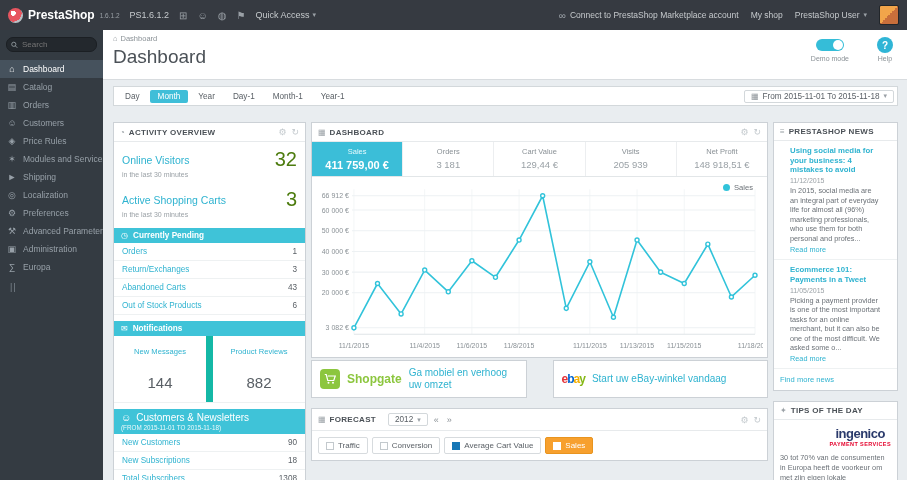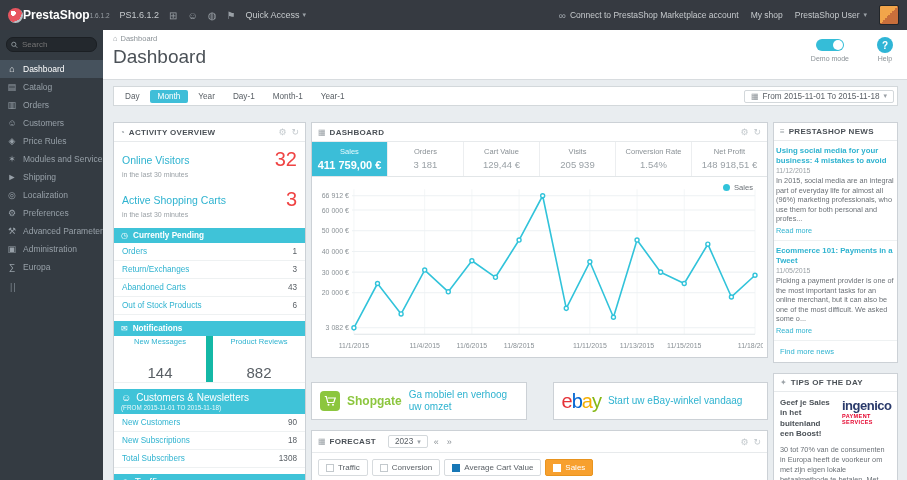--- a/index.html
+++ b/index.html
@@ -2,21 +2,21 @@
 <html><head>
 <meta charset="utf-8">
 <title>PrestaShop Dashboard</title>
 <style>
   *{margin:0;padding:0;box-sizing:border-box}
   html,body{width:907px;height:480px;overflow:hidden}
   body{font-family:"Liberation Sans",sans-serif;background:#e9edf0;color:#555;font-size:10px;position:relative}
 
   
   .topbar{position:absolute;top:0;left:0;width:907px;height:30px;background:#363a41;display:flex;align-items:center;padding:0 8px;gap:10px;color:#cfd3d6;z-index:20}
-  .brand{display:flex;align-items:center;cursor:pointer}
+  .brand{display:flex;align-items:center;gap:5px;cursor:pointer}
   .brand-icon{width:15px;height:15px;border-radius:50%;background:radial-gradient(circle at 35% 35%,#fff 0 18%,#e7555f 19% 60%,#b9bec3 61%);display:inline-block}
   .brand-name{color:#fff;font-size:12px;font-weight:bold}
   .brand-ver{font-size:6.5px;color:#9aa0a6;align-self:flex-start;margin-top:4px}
   .shop-name{font-size:9px;color:#c6cacd;cursor:pointer}
   .tb-icon{font-size:10px;color:#9aa0a6;cursor:pointer}
   .quick-access{font-size:9px;color:#c6cacd;cursor:pointer;display:flex;align-items:center;gap:3px}
   .caret{font-size:7px;color:#9aa0a6}
   .tb-right{margin-left:auto;display:flex;align-items:center;gap:12px}
   .tb-link{font-size:8.5px;color:#c6cacd;cursor:pointer;display:flex;align-items:center;gap:4px;white-space:nowrap}
   .avatar{width:20px;height:20px;border-radius:2px;background:linear-gradient(135deg,#f2a54a 0 50%,#c96f3b 50% 100%);border:1px solid #22262a;display:inline-block;cursor:pointer}
@@ -57,80 +57,80 @@
   .panel+.panel,.promo-row+.panel{margin-top:10px}
   .panel-header{display:flex;align-items:center;gap:4px;padding:4px 6px;border-bottom:1px solid #e7eaec;color:#4b5157}
   .ph-icon{font-size:8px;color:#9aa1a6}
   .ph-title{font-size:8px;font-weight:bold;letter-spacing:.3px}
   .panel-tools{margin-left:auto;display:flex;gap:5px;color:#c3c9cd;font-size:9px}
   .panel-tools span{cursor:pointer}
 
   
   .big-metric{display:flex;justify-content:space-between;align-items:center;padding:6px 8px 0}
   .bm-label{color:#2fb3d0;font-size:10.5px;cursor:pointer}
-  .bm-num{font-size:20px;color:#ef4444;font-weight:400}
+  .bm-num{font-size:20px;color:#4d7c0f;font-weight:400}
   .bm-sub{padding:0 8px 4px;font-size:7px;color:#9aa1a6}
   .dash-sub{background:#3fc3d8;color:#fff;padding:3px 7px;display:flex;align-items:center;gap:5px;margin-top:6px}
   .dash-sub .ds-icon{font-size:8px}
   .dash-sub .ds-title{font-size:8.2px;font-weight:bold}
   .dash-sub-block{background:#3fc3d8;color:#fff;padding:3px 7px;margin-top:6px}
   .dash-sub-block .ds-row{display:flex;align-items:center;gap:5px}
   .dash-sub-block .ds-sub{font-size:6.3px;margin-top:1px;opacity:.9}
   .stat-row{display:flex;justify-content:space-between;align-items:center;padding:4px 8px;border-bottom:1px solid #eef1f2;font-size:8.2px}
   .stat-row .lbl{color:#2fb3d0;cursor:pointer}
   .stat-row .val{color:#5a6066}
   .notif-row{display:flex;text-align:center;border-bottom:1px solid #eef1f2}
-  .notif-cell{flex:1;padding:1px 0;cursor:pointer}
+  .notif-cell{flex:1;padding:11px 0;cursor:pointer}
   .notif-cell+.notif-cell{border-left:7px solid #14b8a6}
   .nc-label{color:#2fb3d0;font-size:7.6px}
   .nc-num{font-size:15px;color:#5a6066;margin-top:18px}
 
   
   .stats-row{display:flex;border-bottom:1px solid #e2e6e8}
   .stat-box{flex:1;padding:5px 2px;text-align:center;cursor:pointer}
   .stat-box+.stat-box{border-left:1px solid #eceeF0}
   .sb-lbl{font-size:7.5px;color:#8a9196}
   .sb-val{font-size:9.5px;color:#9aa1a6;margin-top:3px}
   .stat-box.active{background:#3bbed8}
   .stat-box.active .sb-lbl{color:#e6fafd}
   .stat-box.active .sb-val{color:#fff;font-weight:bold;font-size:11px}
   .chart-wrap{position:relative;height:180px;padding:2px 4px 0}
   .chart-wrap svg{width:100%;height:100%;display:block}
   .chart-legend{position:absolute;top:6px;right:14px;display:flex;align-items:center;gap:4px;font-size:7.6px;color:#6b7177}
   .chart-legend .dot{width:7px;height:7px;border-radius:50%;background:#31c3da;display:inline-block}
 
   
-  .promo-row{display:flex;gap:26px;margin-top:24px}
+  .promo-row{display:flex;gap:26px;margin-top:2px}
   .promo{flex:1;background:#fff;border:1px solid #ccd1d6;display:flex;align-items:center;gap:7px;padding:6px 8px;cursor:pointer}
   .sg-logo{width:20px;height:20px;border-radius:4px;background:#8cc63e;display:inline-flex;align-items:center;justify-content:center;flex:none}
   .sg-name{color:#8cc63e;font-weight:bold;font-size:12px}
   .promo-link{color:#2fb3d0;font-size:10px;line-height:1.2;cursor:pointer}
-  .ebay-logo{font-weight:normal;font-size:20px;letter-spacing:-1px;flex:none}
+  .ebay-logo{font-weight:bold;font-size:12px;letter-spacing:-1px;flex:none}
   .eb-e{color:#e53238}.eb-b{color:#0064d2}.eb-a{color:#f5af02}.eb-y{color:#86b817}
 
   
   .year-select{display:flex;align-items:center;gap:4px;border:1px solid #d3d8db;padding:1px 6px;border-radius:2px;font-size:8.2px;color:#5a6066;margin-left:8px;cursor:pointer}
   .nav-arrow{font-size:9px;color:#8a9196;cursor:pointer;padding:0 2px}
   .forecast-body{padding:6px;display:flex;align-items:center;gap:4px}
   .legend-btn{display:inline-flex;align-items:center;gap:4px;font-size:8px;color:#5a6066;border:1px solid #d7dbde;background:#fff;padding:3px 7px;border-radius:2px;cursor:pointer}
   .legend-btn .cb{width:8px;height:8px;border:1px solid #c3c9cd;background:#fff;display:inline-block}
   .legend-btn.swatch .cb{background:#1777b6;border-color:#1777b6}
   .legend-btn.active{background:#f7a02e;border-color:#e8941f;color:#fff}
   .legend-btn.active .cb{background:#fff;border-color:#fff}
 
   
-  .article{padding:5px 2px;border-bottom:1px solid #eef1f2}
+  .article{padding:5px 16px;border-bottom:1px solid #eef1f2}
   .a-title{color:#2fb3d0;font-weight:bold;font-size:7.8px;line-height:1.25;cursor:pointer}
   .a-date{color:#9aa1a6;font-size:7px;margin:2px 0}
   .a-text{color:#6b7177;font-size:7.3px;line-height:1.3}
   .read-more{color:#2fb3d0;font-size:7.3px;cursor:pointer;display:inline-block;margin-top:2px}
   .more-news{text-align:left;padding:6px;color:#2fb3d0;font-size:7.6px;cursor:pointer}
   .tips-top{display:flex;gap:6px;padding:6px 6px 2px}
   .tips-headline{font-weight:bold;color:#4b5157;font-size:8px;width:56px;flex:none;line-height:1.3}
-  .ingenico{margin-left:auto;text-align:left}
+  .ingenico{margin-left:auto;text-align:center}
   .ing-name{font-weight:bold;font-size:13px;color:#2a3a6b;letter-spacing:-.5px}
   .ing-sub{font-size:5.5px;color:#e4002b;font-weight:bold;letter-spacing:.4px}
   .tips-body{padding:4px 6px 8px;font-size:7.3px;color:#6b7177;line-height:1.35}
 </style>
 </head>
 <body>
 
 <div class="topbar">
   <div class="brand">
     <span class="brand-icon"></span>
@@ -356,24 +356,20 @@
           <div class="sb-lbl">Orders</div>
           <div class="sb-val">3 181</div>
         </div>
       <div class="stat-box">
           <div class="sb-lbl">Cart Value</div>
           <div class="sb-val">129,44 €</div>
         </div>
       <div class="stat-box">
           <div class="sb-lbl">Visits</div>
           <div class="sb-val">205 939</div>
-        </div>
-      <div class="stat-box">
-          <div class="sb-lbl">Conversion Rate</div>
-          <div class="sb-val">1.54%</div>
         </div>
       <div class="stat-box">
           <div class="sb-lbl">Net Profit</div>
           <div class="sb-val">148 918,51 €</div>
         </div>
     </div>
     <div class="chart-wrap">
       <svg id="sales-chart-svg" viewBox="0 0 448 172" preserveAspectRatio="none">
           <line x1="38" y1="10" x2="38" y2="150" stroke="#f3f6f7" stroke-width="1"></line>
           <text x="38" y="163" text-anchor="middle" font-size="7" fill="#8a9196" font-family="Liberation Sans, sans-serif">11/1/2015</text>
@@ -449,21 +445,21 @@
       <span class="ebay-logo"><span class="eb-e">e</span><span class="eb-b">b</span><span class="eb-a">a</span><span class="eb-y">y</span></span>
       <span class="promo-link">Start uw eBay-winkel vandaag</span>
     </div>
   </div>
 
   <div class="panel">
     <div class="panel-header">
       <span class="ph-icon">▦</span>
       <span class="ph-title">FORECAST</span>
       <span class="year-select">
-        <span>2023</span>
+        <span>2012</span>
         <span class="caret">▾</span>
       </span>
       <span class="nav-arrow">«</span>
       <span class="nav-arrow">»</span>
       <span class="panel-tools">
         <span>⚙</span>
         <span>↻</span>
       </span>
     </div>
     <div class="forecast-body">
@@ -507,21 +503,20 @@
     </div>
     <div class="more-news">Find more news</div>
   </div>
 
   <div class="panel">
     <div class="panel-header">
       <span class="ph-icon">✦</span>
       <span class="ph-title">TIPS OF THE DAY</span>
     </div>
     <div class="tips-top">
-      <div class="tips-headline">Geef je Sales in het buitenland een Boost!</div>
       <div class="ingenico">
         <div class="ing-name">ingenico</div>
         <div class="ing-sub">PAYMENT SERVICES</div>
       </div>
     </div>
     <div class="tips-body">30 tot 70% van de consumenten in Europa heeft de voorkeur om met zijn eigen lokale betaalmethode te betalen. Met meer dan 150 betaalmethoden, ondersteunen wij uw groei in uw land en daar buiten. En zelfs beter: u kunt de belangrijkste betaalmethoden activeren met een...</div>
   </div>
 </div>
 
 </body></html>

